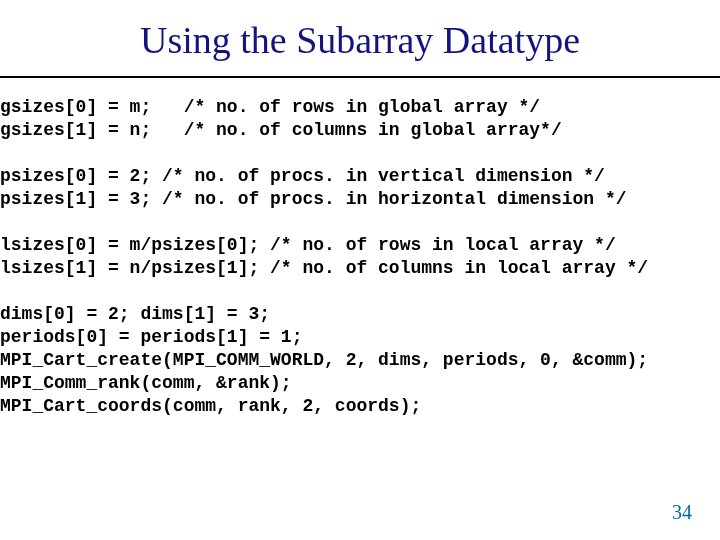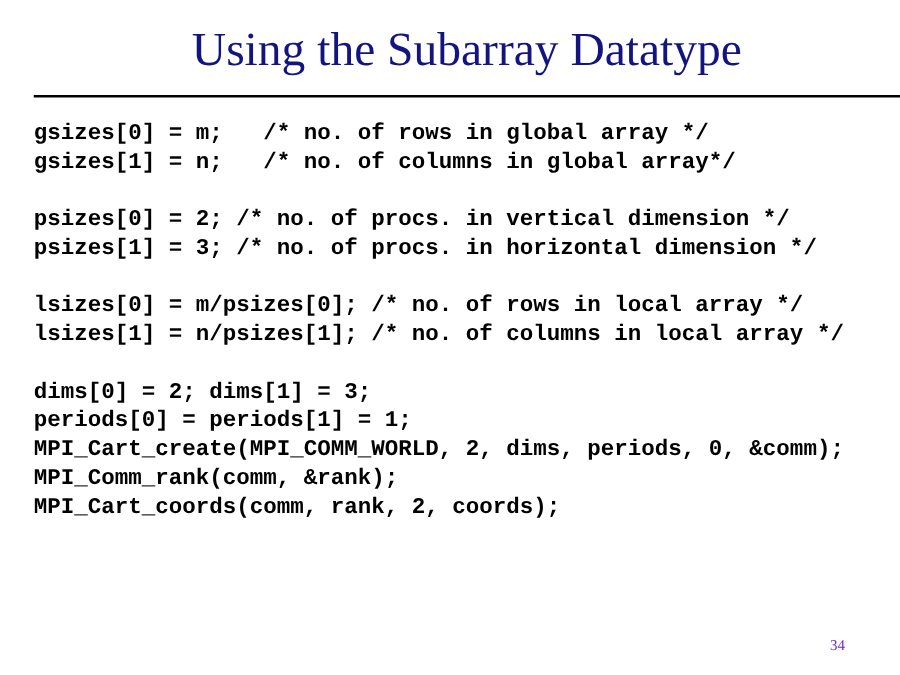--- a/index.html
+++ b/index.html
@@ -10,21 +10,20 @@
     background: #ffffff;
     font-family: "Times New Roman", Times, serif;
     color: #000;
     overflow: hidden;
   }
   .slide {
     position: relative;
     width: 720px;
     height: 540px;
     box-sizing: border-box;
-    padding-left: 27px;
   }
   .title {
     text-align: center;
     font-size: 38px;
     color: #141480;
     padding-top: 18px;
     padding-bottom: 8px;
     font-weight: normal;
   }
   .rule {
@@ -38,24 +37,24 @@
     font-size: 18px;
     line-height: 1.28;
     white-space: pre;
     padding: 18px 0 0 0;
     margin: 0;
     letter-spacing: 0;
     font-weight: bold;
   }
   .pagenum {
     position: absolute;
-    right: 44px;
+    right: 28px;
     bottom: 16px;
-    font-size: 12px;
-    color: #6d28d9;
+    font-size: 20px;
+    color: #0369a1;
     font-family: "Times New Roman", Times, serif;
   }
 </style>
 </head>
 <body>
 
 <div class="slide">
   <div class="title">Using the Subarray Datatype</div>
   <hr class="rule">
   <pre class="code">gsizes[0] = m;   /* no. of rows in global array */

